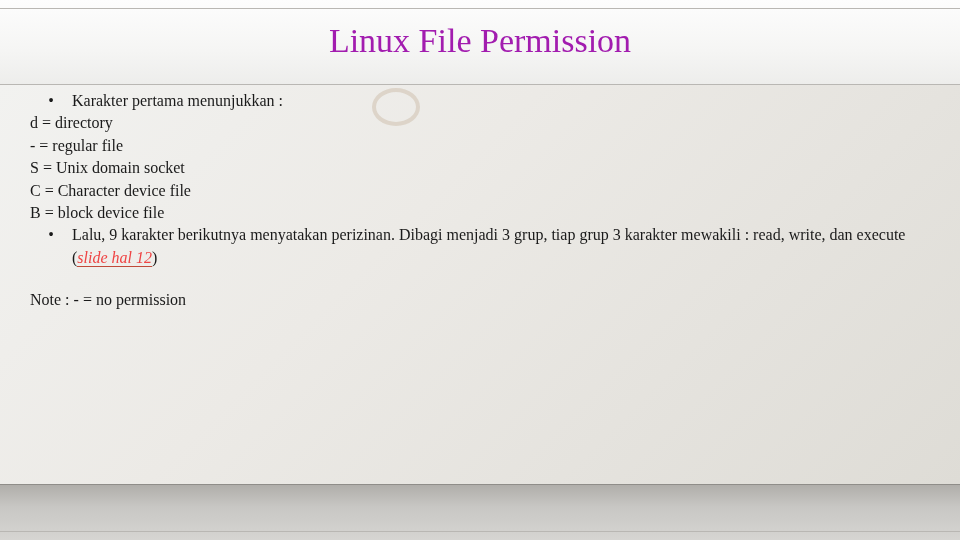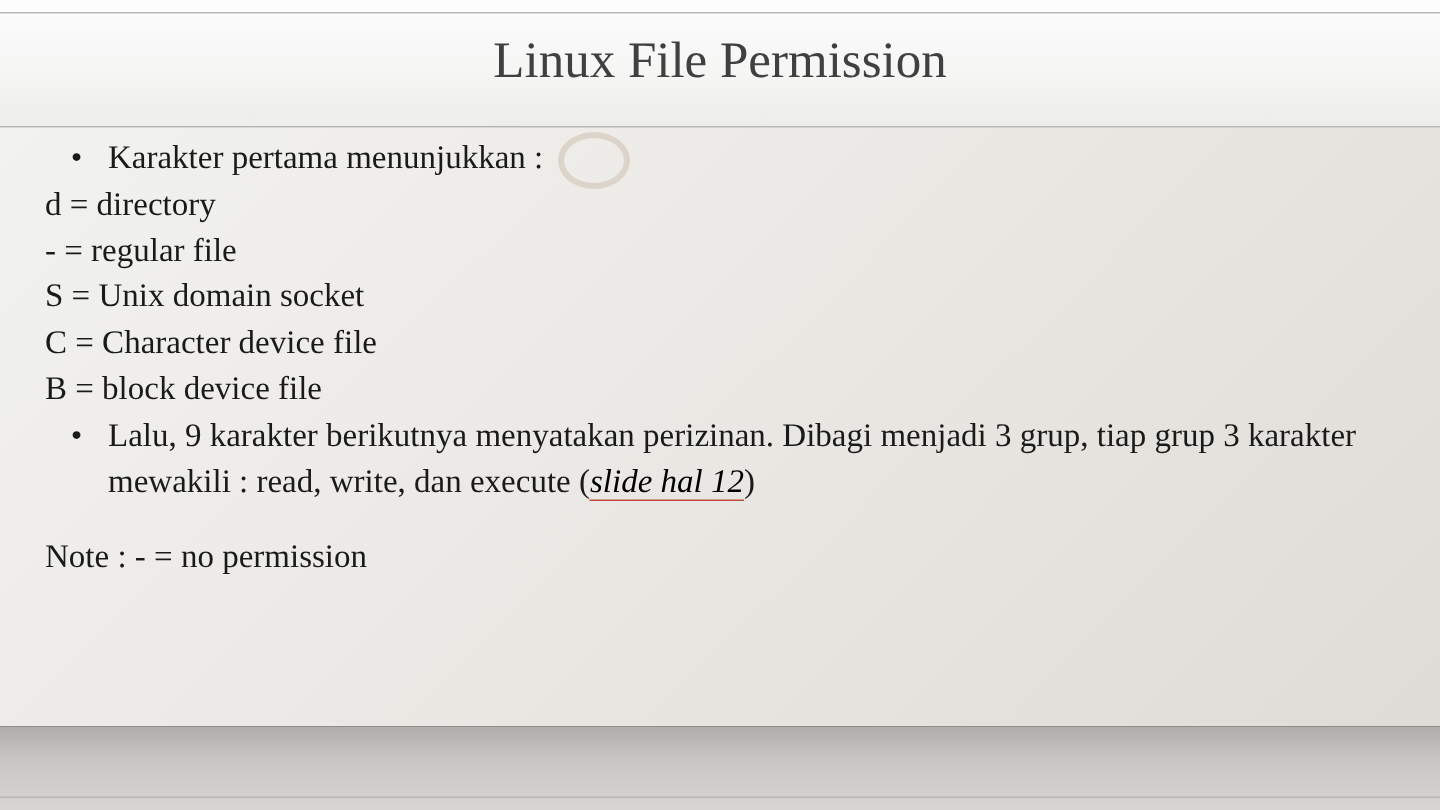--- a/index.html
+++ b/index.html
@@ -6,26 +6,26 @@
   .slide{position:relative;width:960px;height:540px;box-sizing:border-box}
   .bg-top{position:absolute;top:0;left:0;right:0;height:85px;background:linear-gradient(to bottom,#fdfdfd 0%,#f5f5f4 60%,#ededeb 100%)}
   .bg-body{position:absolute;top:85px;left:0;right:0;bottom:55px;background:linear-gradient(135deg,#f2f2f0 0%,#eceae6 40%,#dedcd6 100%)}
   .bg-bottom{position:absolute;bottom:0;left:0;right:0;height:55px;background:linear-gradient(to bottom,#b0aeaa 0%,#c8c7c4 40%,#d6d5d2 100%)}
   .hline{position:absolute;left:0;right:0;height:1px;background:#b9b7b3}
   .hline.t1{top:8px}
   .hline.t2{top:84px}
   .hline.b1{bottom:55px;background:#8f8d89}
   .hline.b2{bottom:8px}
   .deco-circle{position:absolute;top:88px;left:372px;width:40px;height:30px;border:4px solid #d9d0c3;border-radius:50%;opacity:.85}
-  .title{position:absolute;top:22px;left:0;right:0;text-align:center;font-size:34px;color:#404040;font-weight:400}
-  .content{position:absolute;top:90px;left:30px;right:28px;font-size:22px;color:#1a1a1a;line-height:1.4}
+  .title{position:absolute;top:22px;left:0;right:0;text-align:center;font-size:34px;color:#a21caf;font-weight:400}
+  .content{position:absolute;top:90px;left:30px;right:28px;font-size:16px;color:#1a1a1a;line-height:1.4}
   .row{display:block}
   .bullet{display:inline-block;width:42px;text-align:center;vertical-align:top}
   .btxt{display:inline-block;width:calc(100% - 46px);vertical-align:top}
-  .slidelink{font-style:italic;color:#000000;border-bottom:1px solid #c04a3a}
+  .slidelink{font-style:italic;color:#ef4444;border-bottom:1px solid #c04a3a}
   .note{margin-top:20px}
 </style>
 </head>
 <body>
 
 <div class="slide">
   <div class="bg-top"></div>
   <div class="bg-body"></div>
   <div class="bg-bottom"></div>
   <div class="hline t1"></div>

